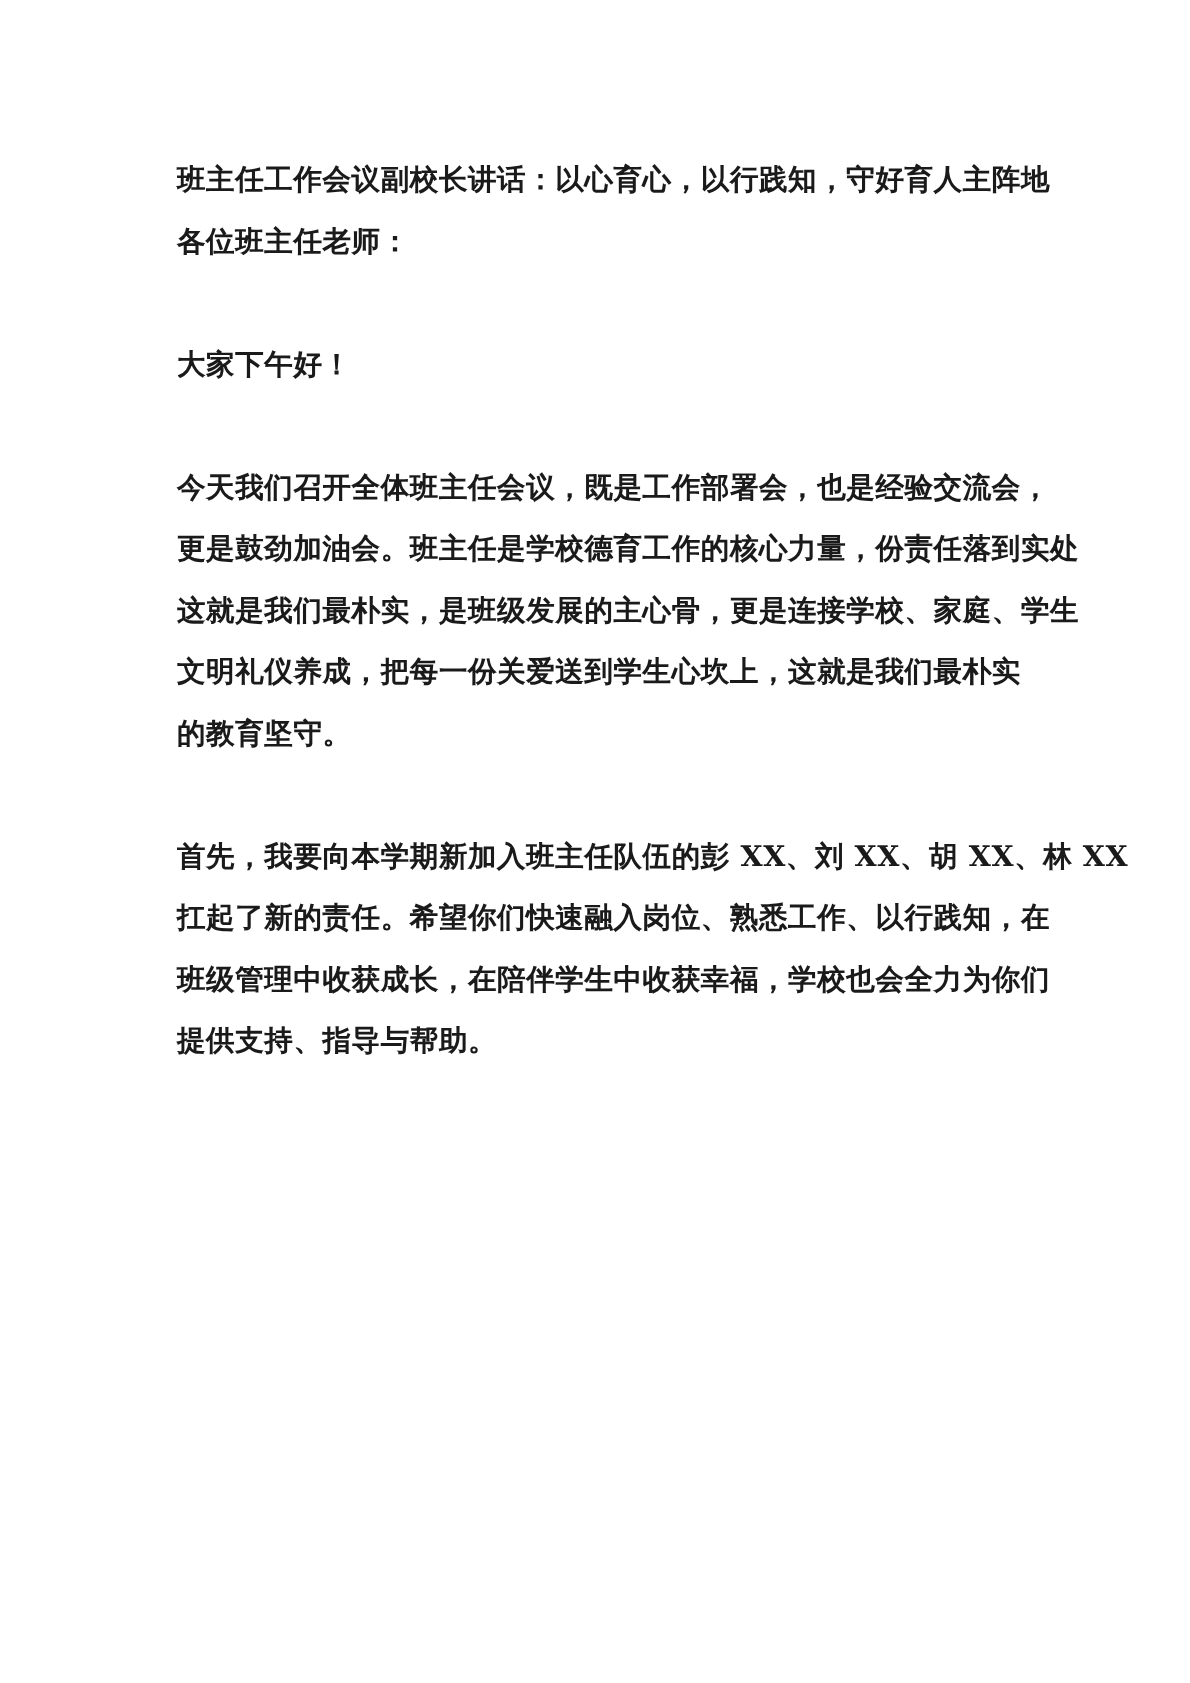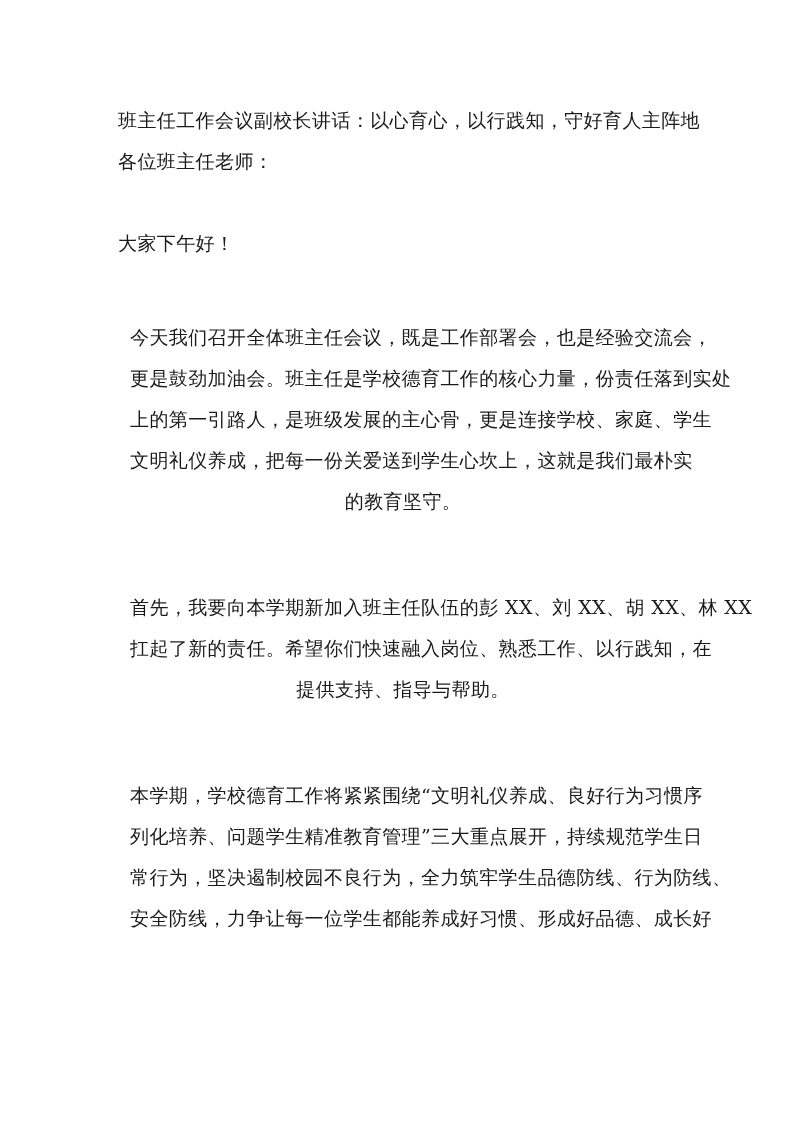--- a/index.html
+++ b/index.html
@@ -1,47 +1,42 @@
 <!DOCTYPE html>
 <html><head>
 <meta charset="utf-8">
 <style>
   html, body { margin: 0; padding: 0; background: #ffffff; }
   body { width: 793px; height: 1122px; position: relative; overflow: hidden;
          font-family: "DejaVu Serif", "Liberation Serif", serif; color: #1a1a1a; }
   .page { position: absolute; left: 118px; top: 100px; width: 570px; }
-  .line { font-size: 19px; line-height: 41px; height: 41px; white-space: nowrap; letter-spacing: 0.4px; }
-  .para { margin: 12px; text-align: center; }
+  .line { font-size: 19px; line-height: 41px; height: 41px; white-space: nowrap; letter-spacing: 0.4px; font-weight: bold; }
+  .para { margin: 0; }
   .gap { height: 41px; }
 </style>
 </head>
 <body>
 
 <div class="page">
   <div class="line">班主任工作会议副校长讲话：以心育心，以行践知，守好育人主阵地</div>
   <div class="line">各位班主任老师：</div>
   <div class="gap"></div>
   <div class="line">大家下午好！</div>
   <div class="gap"></div>
 
   <div class="para">
     <div class="line">今天我们召开全体班主任会议，既是工作部署会，也是经验交流会，</div>
     <div class="line">更是鼓劲加油会。班主任是学校德育工作的核心力量，份责任落到实处</div>
-    <div class="line">上的第一引路人，是班级发展的主心骨，更是连接学校、家庭、学生</div>
+    <div class="line">这就是我们最朴实，是班级发展的主心骨，更是连接学校、家庭、学生</div>
     <div class="line">文明礼仪养成，把每一份关爱送到学生心坎上，这就是我们最朴实</div>
     <div class="line">的教育坚守。</div>
   </div>
   <div class="gap"></div>
 
   <div class="para">
     <div class="line">首先，我要向本学期新加入班主任队伍的彭 XX、刘 XX、胡 XX、林 XX</div>
     <div class="line">扛起了新的责任。希望你们快速融入岗位、熟悉工作、以行践知，在</div>
+    <div class="line">班级管理中收获成长，在陪伴学生中收获幸福，学校也会全力为你们</div>
     <div class="line">提供支持、指导与帮助。</div>
   </div>
   <div class="gap"></div>
 
-  <div class="para">
-    <div class="line">本学期，学校德育工作将紧紧围绕“文明礼仪养成、良好行为习惯序</div>
-    <div class="line">列化培养、问题学生精准教育管理”三大重点展开，持续规范学生日</div>
-    <div class="line">常行为，坚决遏制校园不良行为，全力筑牢学生品德防线、行为防线、</div>
-    <div class="line">安全防线，力争让每一位学生都能养成好习惯、形成好品德、成长好</div>
-  </div>
 </div>
 
 </body></html>

